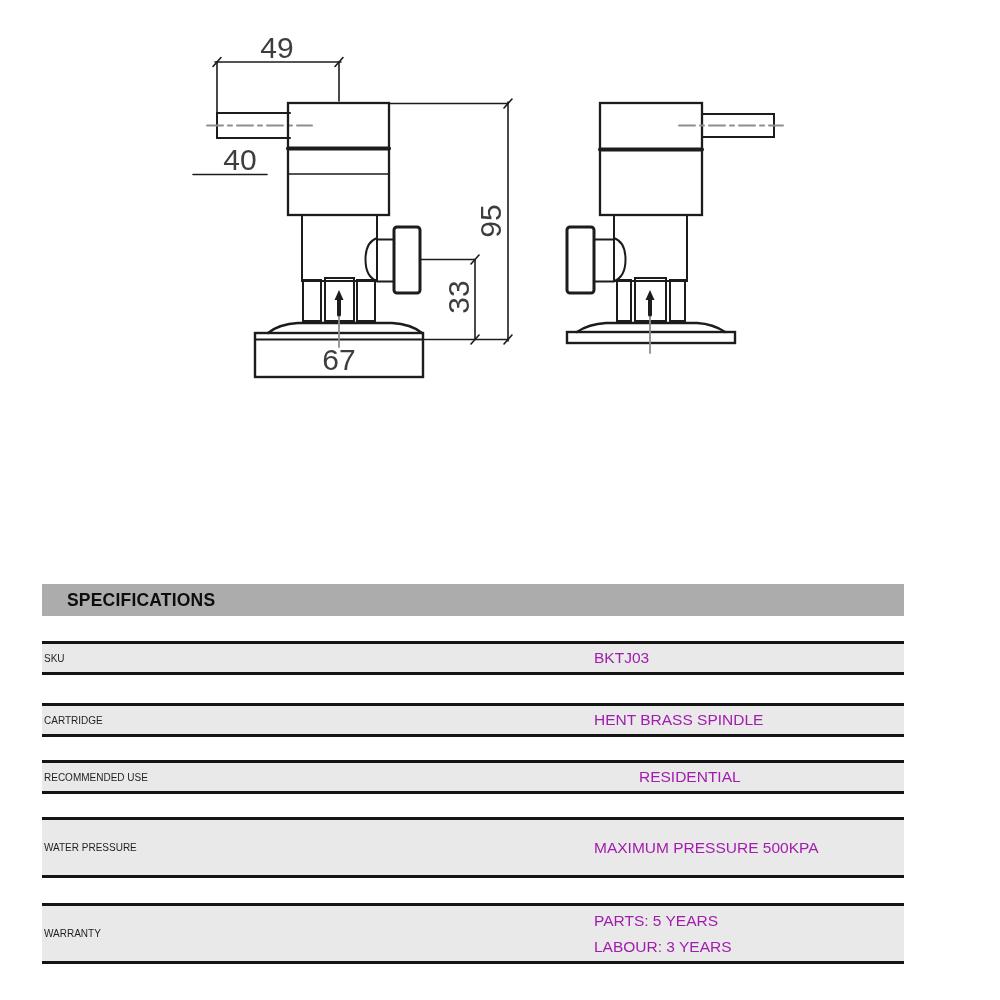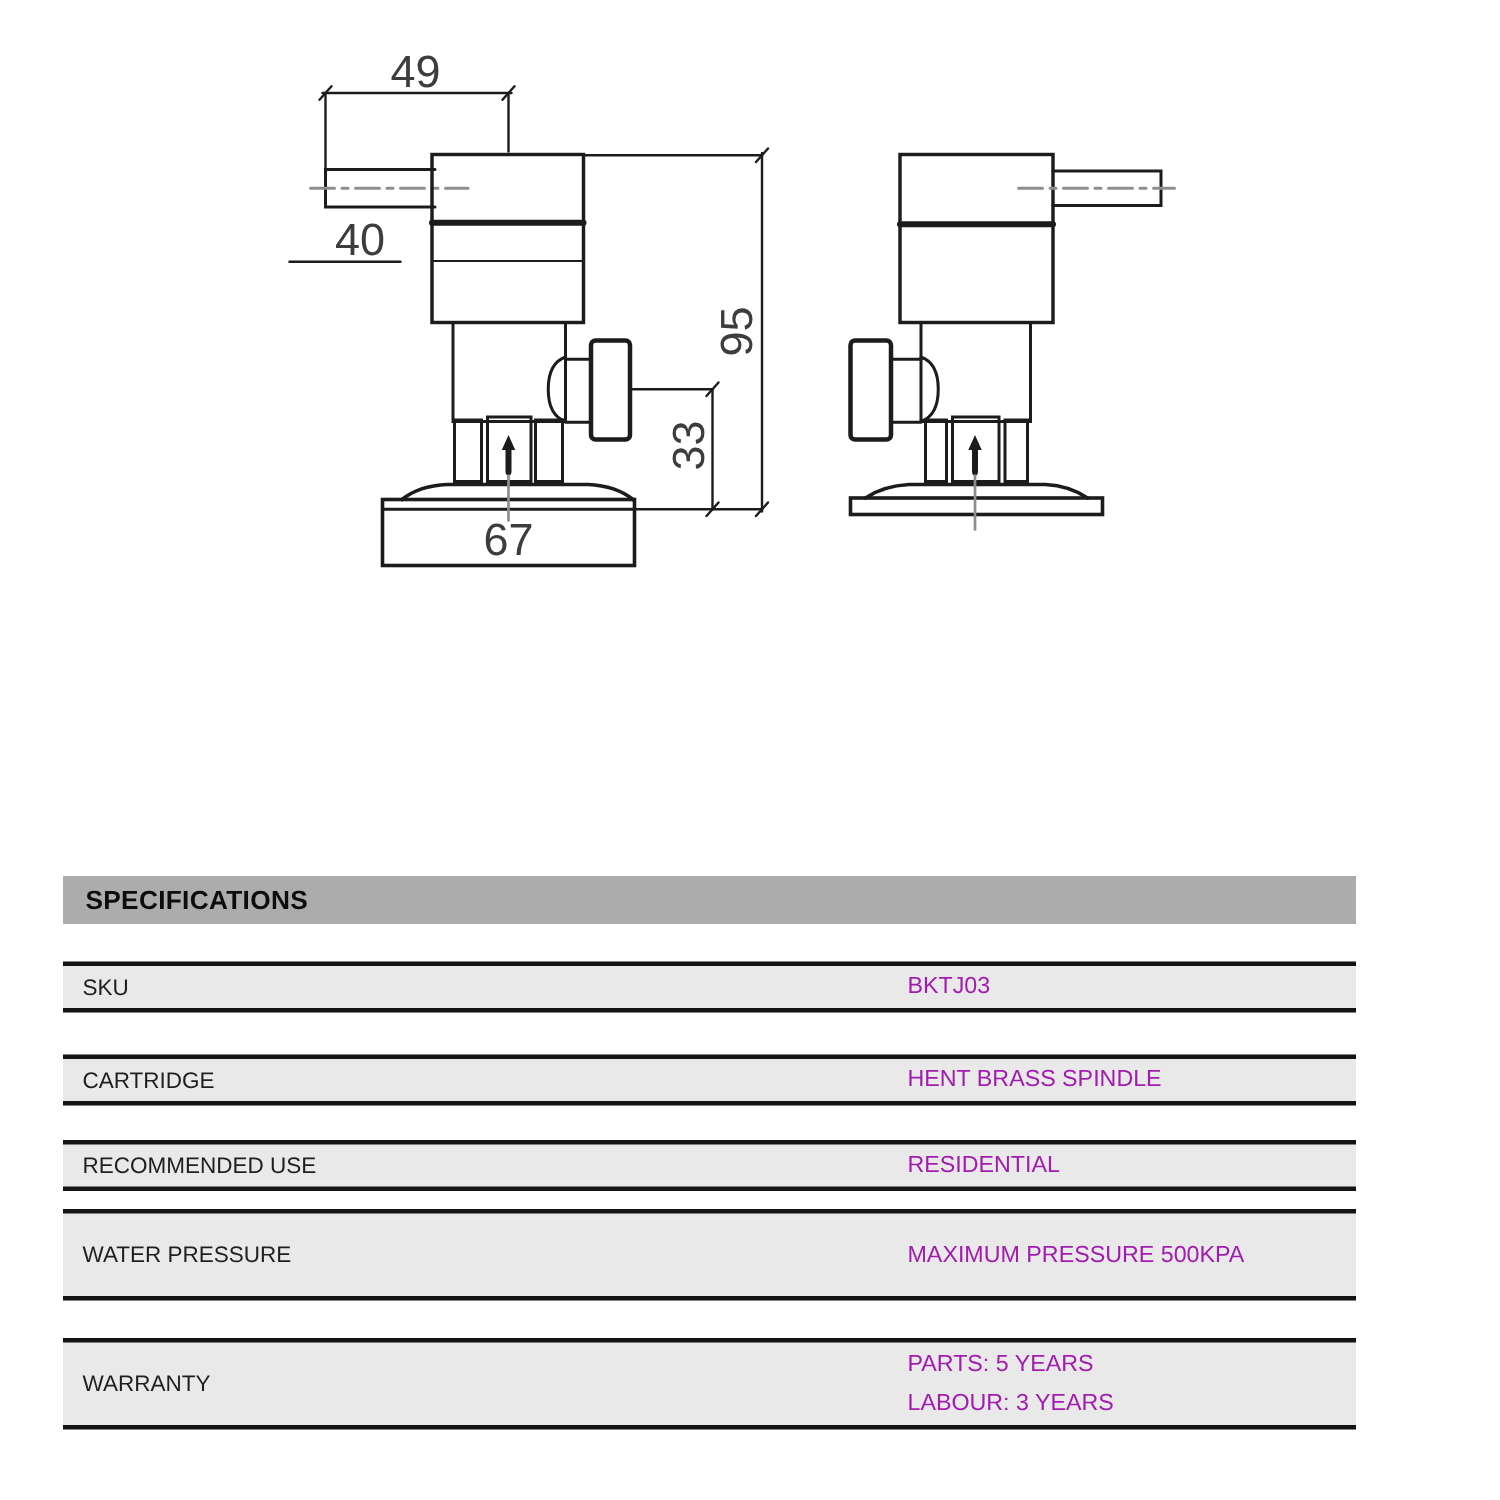--- a/index.html
+++ b/index.html
@@ -8,35 +8,35 @@
     font-family:"Liberation Sans", sans-serif; overflow:hidden;
   }
   .drawing { position:absolute; left:0; top:0; }
   .dim-text {
     font-family:"Liberation Sans", sans-serif;
     font-size:30px; fill:#3d3d3d;
   }
   .spec { position:absolute; left:42px; top:584px; width:916px; }
   .spec-header {
     height:32px; background:#acacac; display:flex; align-items:center;
-    padding-left:15px; box-sizing:border-box;
+    padding-left:25px; box-sizing:border-box;
   }
   .spec-header span {
     font-size:17.5px; font-weight:bold; color:#0d0d0d; letter-spacing:0.2px;
   }
   .spec-row {
     background:#e9e9e9; border-top:3px solid #141414; border-bottom:3px solid #141414;
     display:flex; align-items:stretch; box-sizing:content-box;
   }
   .spec-row.single { height:28px; }
   .spec-row.double { height:55px; }
   .cell { display:flex; flex-direction:column; justify-content:center; }
   .cell.label {
-    width:550px; padding-left:13px; flex:none;
-    font-size:15px; color:#1f1f1f;
+    width:550px; padding-left:2px; flex:none;
+    font-size:10px; color:#1f1f1f;
   }
   .cell.value { flex:1; font-size:15.5px; color:#a21caf; }
   .cell.value .vline { line-height:26px; }
 </style>
 </head>
 <body>
 
 <div class="page">
 
   <svg class="drawing" width="1000" height="560" viewBox="0 0 1000 560" fill="none" stroke="#1c1c1c" stroke-width="2" stroke-linecap="round">
@@ -143,28 +143,28 @@
       </div>
     </div>
 
     <div class="spec-row single" style="margin-top:28px;">
       <div class="cell label">CARTRIDGE</div>
       <div class="cell value">
         <div class="vline">HENT BRASS SPINDLE</div>
       </div>
     </div>
 
-    <div class="spec-row single" style="margin-top:23px;">
+    <div class="spec-row single" style="margin-top:23px;gap:45px;">
       <div class="cell label">RECOMMENDED USE</div>
       <div class="cell value">
         <div class="vline">RESIDENTIAL</div>
       </div>
     </div>
 
-    <div class="spec-row double" style="margin-top:12px;">
+    <div class="spec-row double" style="margin-top:23px;">
       <div class="cell label">WATER PRESSURE</div>
       <div class="cell value">
         <div class="vline">MAXIMUM PRESSURE 500KPA</div>
       </div>
     </div>
 
     <div class="spec-row double" style="margin-top:25px;">
       <div class="cell label">WARRANTY</div>
       <div class="cell value">
         <div class="vline">PARTS: 5 YEARS</div>

